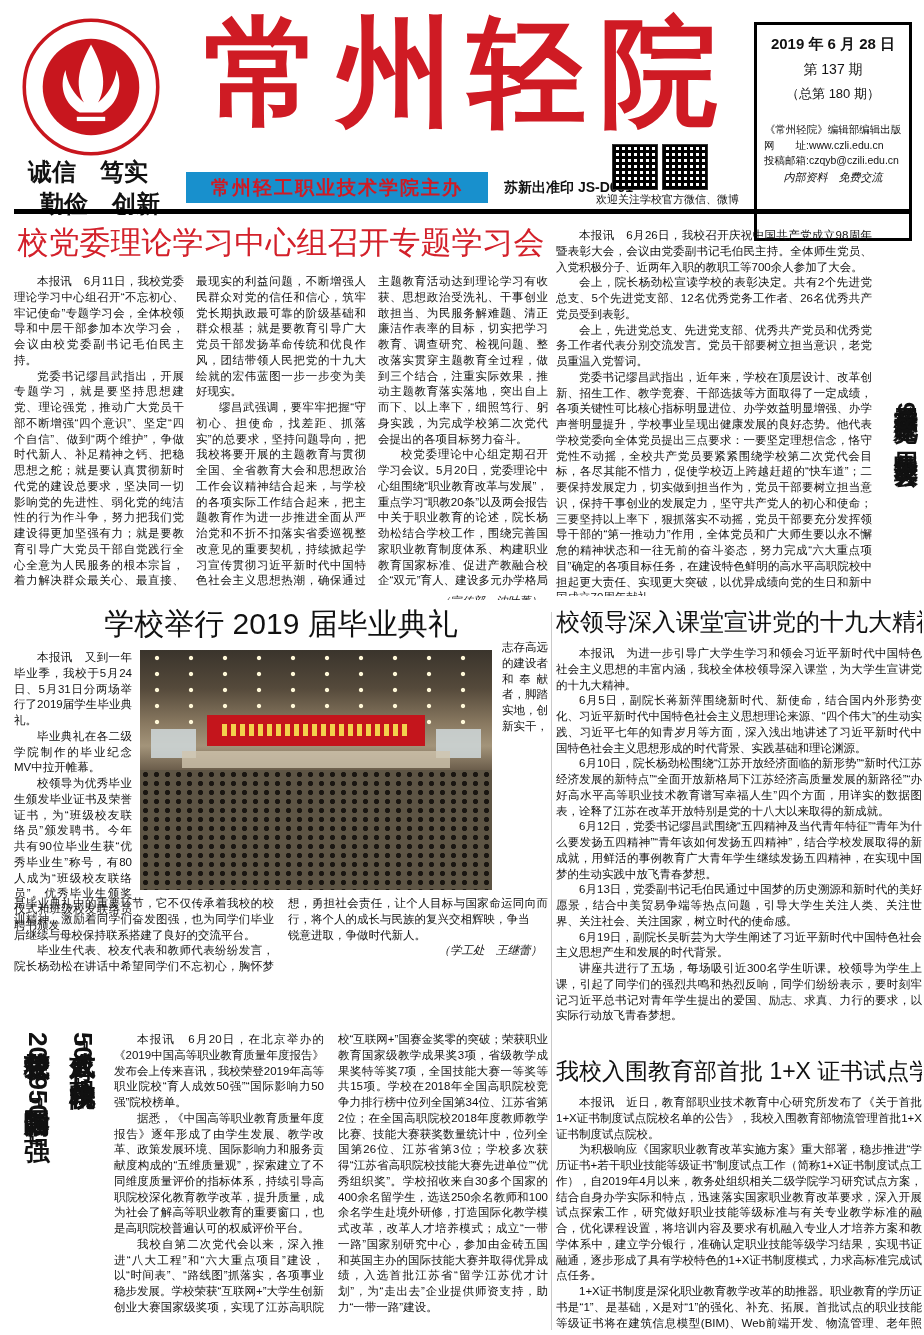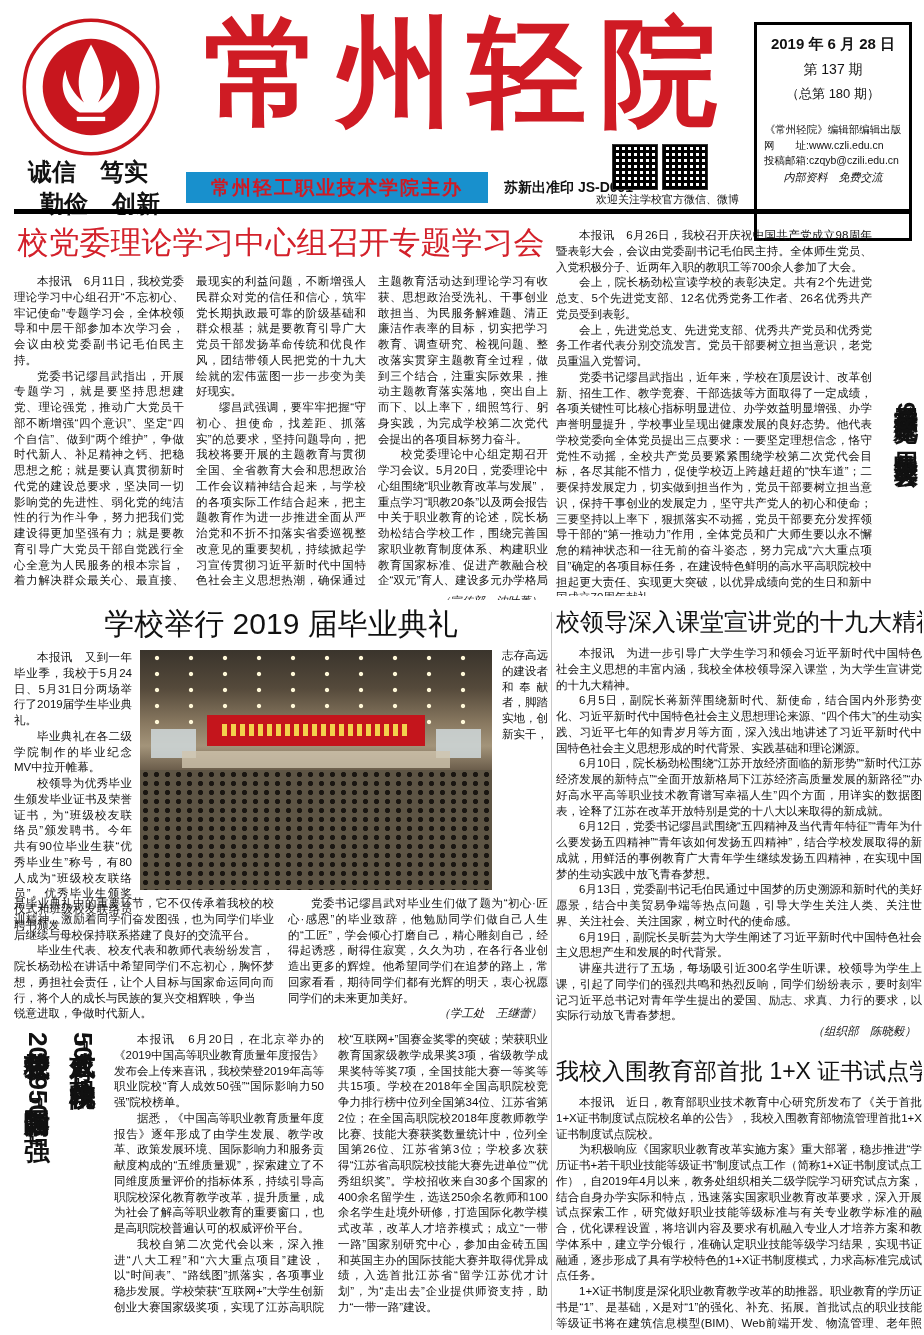--- a/index.html
+++ b/index.html
@@ -47,21 +47,21 @@
   #a1 .hl{font-size:31px;margin:2px 0 10px 0;}
   #a1 .body-txt{column-count:3;column-gap:12px;height:320px;}
   
   #a2{left:556px;top:228px;width:316px;height:368px;}
   #a2v{left:876px;top:232px;width:46px;height:368px;font-size:24px;letter-spacing:2px;
        display:flex;justify-content:center;}
   
   #a3{left:14px;top:604px;width:534px;height:424px;}
   #a3 .hl{font-size:30px;margin:0 0 8px 0;}
   .a3-left{position:absolute;left:0;top:46px;width:118px;height:240px;}
-  .a3-side{position:absolute;left:488px;top:44px;width:46px;height:240px;}
+  .a3-side{position:absolute;left:488px;top:36px;width:46px;height:240px;}
   .a3-side p{text-indent:0;}
   .a3-below{position:absolute;left:0;top:292px;width:534px;height:132px;column-count:2;column-gap:14px;}
   .a3-below p:first-child{text-indent:0;}
   .a3-below p:nth-child(3){text-indent:0;}
   .photo{position:absolute;left:126px;top:46px;width:352px;height:240px;overflow:hidden;
          background:linear-gradient(180deg,#3a342c 0%,#554a3b 16%,#87775f 30%,#a3947a 40%,
                     #6b5d4b 50%,#4a4136 66%,#352f28 100%);}
   .photo-lights{position:absolute;left:0;top:0;right:0;height:34%;
          background-image:radial-gradient(circle,#fff8d8 1.6px,rgba(0,0,0,0) 2.6px);
          background-size:34px 16px;}
@@ -169,38 +169,36 @@
       <div class="photo-stage"></div>
       <div class="photo-crowd"></div>
     </div>
     <div class="a3-side body-txt">
       <p>志存高远的建设者和奉献者，脚踏实地，创新实干，</p>
     </div>
     <div class="a3-below body-txt">
       <p>是毕业典礼中的重要环节，它不仅传承着我校的校训精神，激励着同学们奋发图强，也为同学们毕业后继续与母校保持联系搭建了良好的交流平台。</p>
       <p>毕业生代表、校友代表和教师代表纷纷发言，院长杨劲松在讲话中希望同学们不忘初心，胸怀梦想，勇担社会责任，让个人目标与国家命运同向而行，将个人的成长与民族的复兴交相辉映，争当</p>
       <p>锐意进取，争做时代新人。</p>
-      <p>党委书记缪昌武对毕业生们做了题为“初心·匠心·感恩”的毕业致辞，他勉励同学们做自己人生的“工匠”，学会倾心打磨自己，精心雕刻自己，经得起诱惑，耐得住寂寞，久久为功，在各行各业创造出更多的辉煌。他希望同学们在追梦的路上，常回家看看，期待同学们都有光辉的明天，衷心祝愿同学们的未来更加美好。</p>
       <div class="byline">（学工处　王继蕾）</div>
     </div>
   </div>
 
   <div id="a4" class="art">
     <div class="hl">校领导深入课堂宣讲党的十九大精神</div>
     <div class="body-txt">
       <div>
           <p>本报讯　为进一步引导广大学生学习和领会习近平新时代中国特色社会主义思想的丰富内涵，我校全体校领导深入课堂，为大学生宣讲党的十九大精神。</p>
           <p>6月5日，副院长蒋新萍围绕新时代、新使命，结合国内外形势变化、习近平新时代中国特色社会主义思想理论来源、“四个伟大”的生动实践、习近平七年的知青岁月等方面，深入浅出地讲述了习近平新时代中国特色社会主义思想形成的时代背景、实践基础和理论渊源。</p>
           <p>6月10日，院长杨劲松围绕“江苏开放经济面临的新形势”“新时代江苏经济发展的新特点”“全面开放新格局下江苏经济高质量发展的新路径”“办好高水平高等职业技术教育谱写幸福人生”四个方面，用详实的数据图表，诠释了江苏在改革开放特别是党的十八大以来取得的新成就。</p>
           <p>6月12日，党委书记缪昌武围绕“五四精神及当代青年特征”“青年为什么要发扬五四精神”“青年该如何发扬五四精神”，结合学校发展取得的新成就，用鲜活的事例教育广大青年学生继续发扬五四精神，在实现中国梦的生动实践中放飞青春梦想。</p>
           <p>6月13日，党委副书记毛伯民通过中国梦的历史溯源和新时代的美好愿景，结合中美贸易争端等热点问题，引导大学生关注人类、关注世界、关注社会、关注国家，树立时代的使命感。</p>
           <p>6月19日，副院长吴昕芸为大学生阐述了习近平新时代中国特色社会主义思想产生和发展的时代背景。</p>
           <p>讲座共进行了五场，每场吸引近300名学生听课。校领导为学生上课，引起了同学们的强烈共鸣和热烈反响，同学们纷纷表示，要时刻牢记习近平总书记对青年学生提出的爱国、励志、求真、力行的要求，以实际行动放飞青春梦想。</p>
         </div>
-      <div class="byline">（组织部　陈晓毅）</div>
     </div>
   </div>
 
   <div id="a5v" class="art">
     <div>我校荣登2019『国际影响力50强』</div>
     <div>『育人成效50强』院校榜单</div>
   </div>
   <div id="a5" class="art">
     <div class="body-txt">
         <p>本报讯　6月20日，在北京举办的《2019中国高等职业教育质量年度报告》发布会上传来喜讯，我校荣登2019年高等职业院校“育人成效50强”“国际影响力50强”院校榜单。</p>

